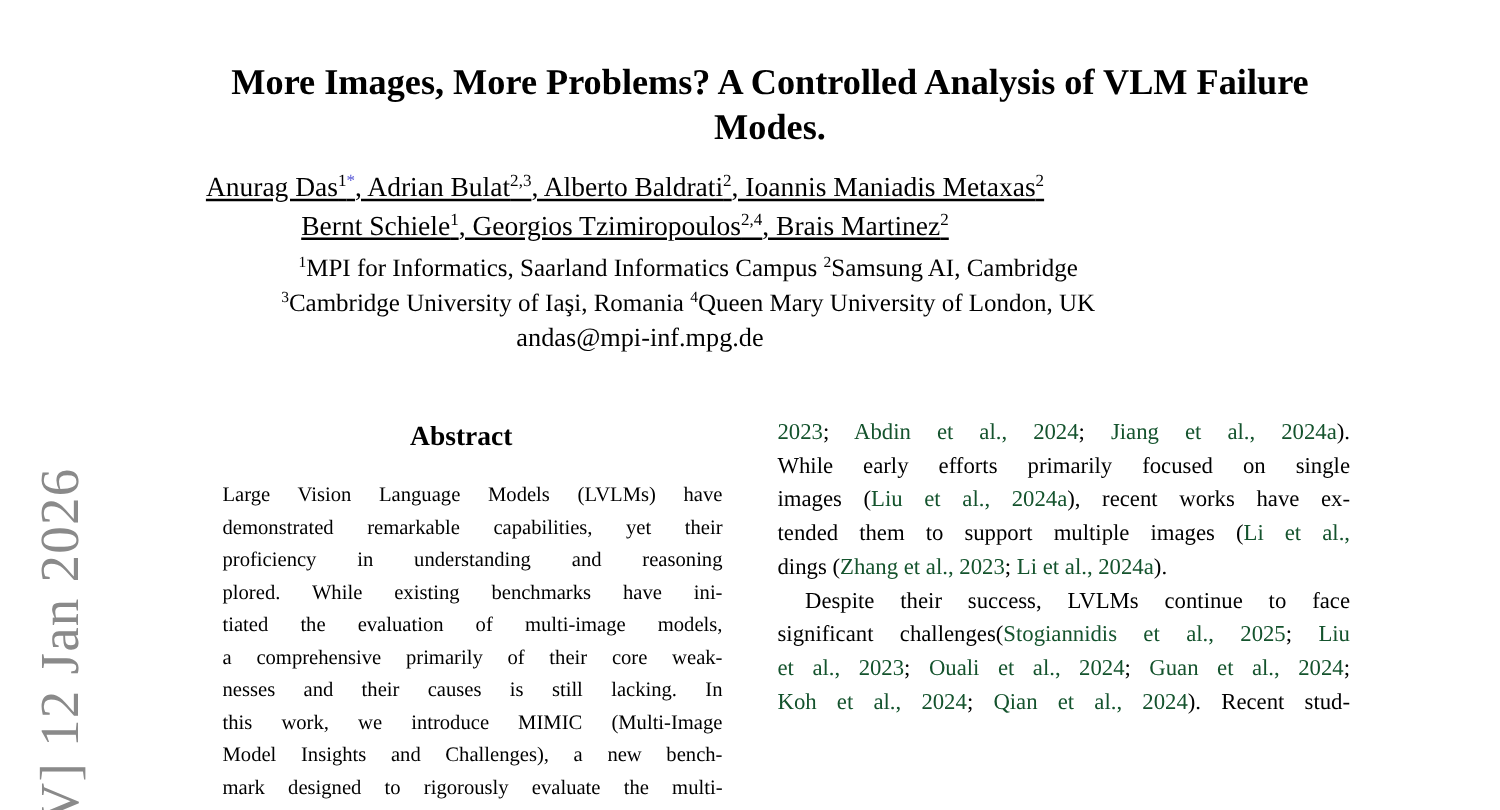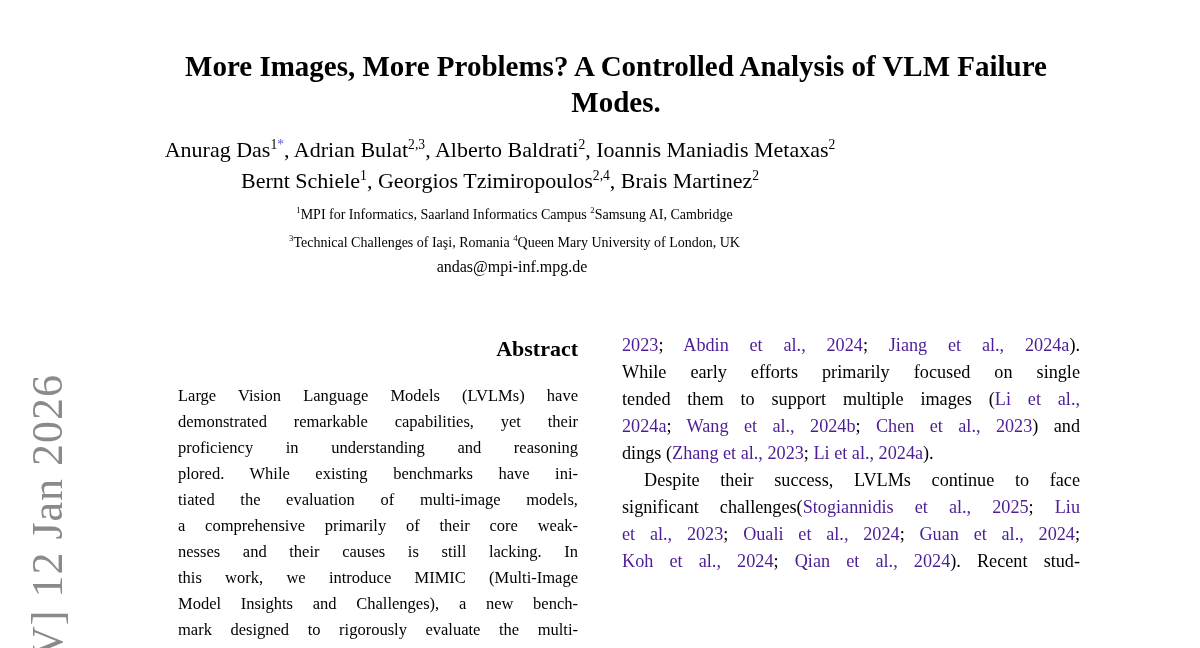--- a/index.html
+++ b/index.html
@@ -14,48 +14,48 @@
   .watermark {
     position: absolute; top: 658px; left: 22px;
     transform-origin: 0 0; transform: rotate(-90deg);
     font-size: 44px; letter-spacing: 1px; white-space: nowrap;
     color: #8a8a8a;
   }
 
   .title-block { position: absolute; top: 48px; left: 0; width: 1200px; text-align: center; }
   .title-line { font-weight: bold; font-size: 29px; line-height: 36px; margin-left: 32px; }
 
-  .authors-block { position: absolute; top: 134px; left: 0; width: 1000px; text-align: center; font-size: 22px; }
+  .authors-block { position: absolute; top: 134px; left: 0; width: 1000px; text-align: center; font-size: 22px; text-decoration: underline; }
   .authors-block .line { line-height: 31px; text-align: center; }
 
-  .affil-block { position: absolute; top: 201px; left: 0; width: 1029px; text-align: center; font-size: 14px; }
+  .affil-block { position: absolute; top: 201px; left: 0; width: 1029px; text-align: center; font-size: 20px; padding-left: 36px; }
   .affil-block .line { line-height: 28px; text-align: center; }
 
-  .email-line { position: absolute; top: 258px; left: 0; width: 1024px; text-align: center; font-size: 16px; }
+  .email-line { position: absolute; top: 258px; left: 0; width: 1024px; text-align: center; font-size: 21px; }
 
   .abstract-heading {
     position: absolute; left: 160px; top: 336px; width: 418px;
-    text-align: right; font-size: 22px; font-weight: bold;
+    text-align: center; font-size: 22px; font-weight: bold;
   }
   .abstract-body {
     position: absolute; left: 178px; top: 383px; width: 400px;
     font-size: 16.5px;
   }
   .abstract-body .line { line-height: 26px; text-align: justify; text-align-last: justify; }
 
   .intro-body {
     position: absolute; left: 622px; top: 332px; width: 458px;
     font-size: 18.2px;
   }
   .intro-body .line { line-height: 27px; text-align: justify; text-align-last: justify; }
 
   .line.indent { text-indent: 22px; }
   .line.no-just { text-align-last: left; }
 
-  .cite { color: #4c1d95; }
+  .cite { color: #14532d; }
   .star { color: #5b5bd6; }
 
   sup { font-size: 62%; line-height: 0; vertical-align: super; }
 </style>
 </head>
 <body>
 
 <div class="page">
 
   <div class="watermark">V]  12 Jan 2026</div>
@@ -65,21 +65,21 @@
     <div class="title-line">Modes.</div>
   </div>
 
   <div class="authors-block">
       <div class="line"><span>Anurag Das</span><sup>1</sup><sup class="star">*</sup><span>, Adrian Bulat</span><sup>2,3</sup><span>, Alberto Baldrati</span><sup>2</sup><span>, Ioannis Maniadis Metaxas</span><sup>2</sup></div>
       <div class="line"><span>Bernt Schiele</span><sup>1</sup><span>, Georgios Tzimiropoulos</span><sup>2,4</sup><span>, Brais Martinez</span><sup>2</sup></div>
     </div>
 
   <div class="affil-block">
       <div class="line"><sup>1</sup><span>MPI for Informatics, Saarland Informatics Campus </span><sup>2</sup><span>Samsung AI, Cambridge</span></div>
-      <div class="line"><sup>3</sup><span>Technical Challenges of Iaşi, Romania </span><sup>4</sup><span>Queen Mary University of London, UK</span></div>
+      <div class="line"><sup>3</sup><span>Cambridge University of Iaşi, Romania </span><sup>4</sup><span>Queen Mary University of London, UK</span></div>
     </div>
 
   <div class="email-line">andas@mpi-inf.mpg.de</div>
 
   <div class="abstract-heading">Abstract</div>
 
   <div class="abstract-body">
       <div class="line"><span>Large Vision Language Models (LVLMs) have</span></div>
       <div class="line"><span>demonstrated remarkable capabilities, yet their</span></div>
       <div class="line"><span>proficiency in understanding and reasoning</span></div>
@@ -88,22 +88,22 @@
       <div class="line"><span>a comprehensive primarily of their core weak-</span></div>
       <div class="line"><span>nesses and their causes is still lacking. In</span></div>
       <div class="line"><span>this work, we introduce MIMIC (Multi-Image</span></div>
       <div class="line"><span>Model Insights and Challenges), a new bench-</span></div>
       <div class="line"><span>mark designed to rigorously evaluate the multi-</span></div>
     </div>
 
   <div class="intro-body">
       <div class="line"><span class="cite">2023</span><span>; </span><span class="cite">Abdin et al., 2024</span><span>; </span><span class="cite">Jiang et al., 2024a</span><span>).</span></div>
       <div class="line"><span>While early efforts primarily focused on single</span></div>
+      <div class="line"><span>images (</span><span class="cite">Liu et al., 2024a</span><span>), recent works have ex-</span></div>
       <div class="line"><span>tended them to support multiple images (</span><span class="cite">Li et al.,</span></div>
-      <div class="line"><span class="cite">2024a</span><span>; </span><span class="cite">Wang et al., 2024b</span><span>; </span><span class="cite">Chen et al., 2023</span><span>) and</span></div>
       <div class="line no-just"><span>dings (</span><span class="cite">Zhang et al., 2023</span><span>; </span><span class="cite">Li et al., 2024a</span><span>).</span></div>
       <div class="line indent"><span>Despite their success, LVLMs continue to face</span></div>
       <div class="line"><span>significant challenges(</span><span class="cite">Stogiannidis et al., 2025</span><span>; </span><span class="cite">Liu</span></div>
       <div class="line"><span class="cite">et al., 2023</span><span>; </span><span class="cite">Ouali et al., 2024</span><span>; </span><span class="cite">Guan et al., 2024</span><span>;</span></div>
       <div class="line"><span class="cite">Koh et al., 2024</span><span>; </span><span class="cite">Qian et al., 2024</span><span>). Recent stud-</span></div>
     </div>
 
 </div>
 
 </body></html>

